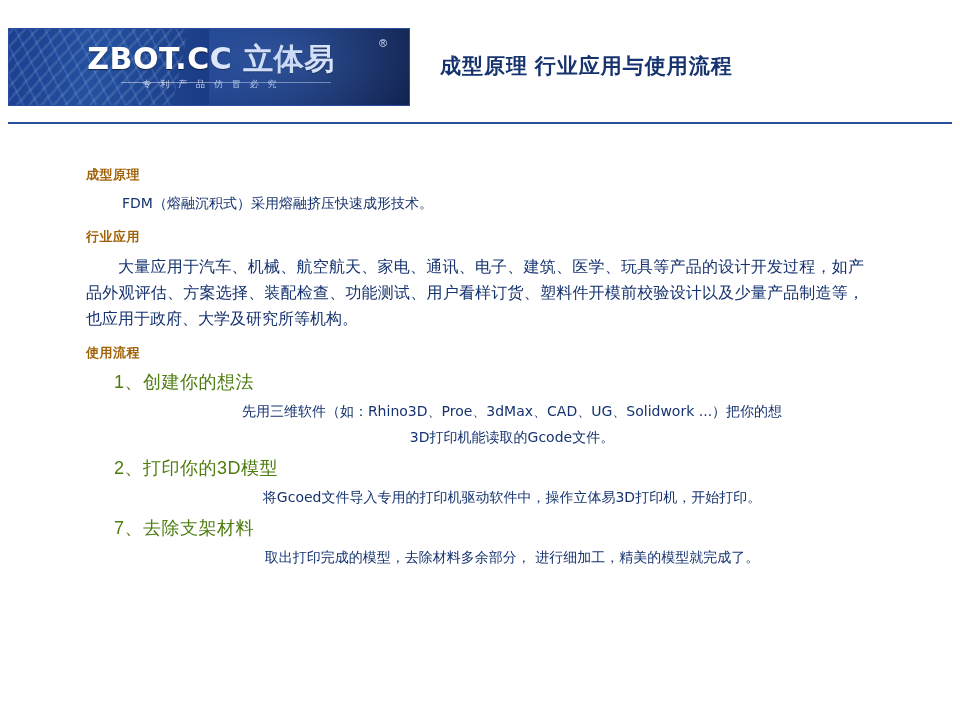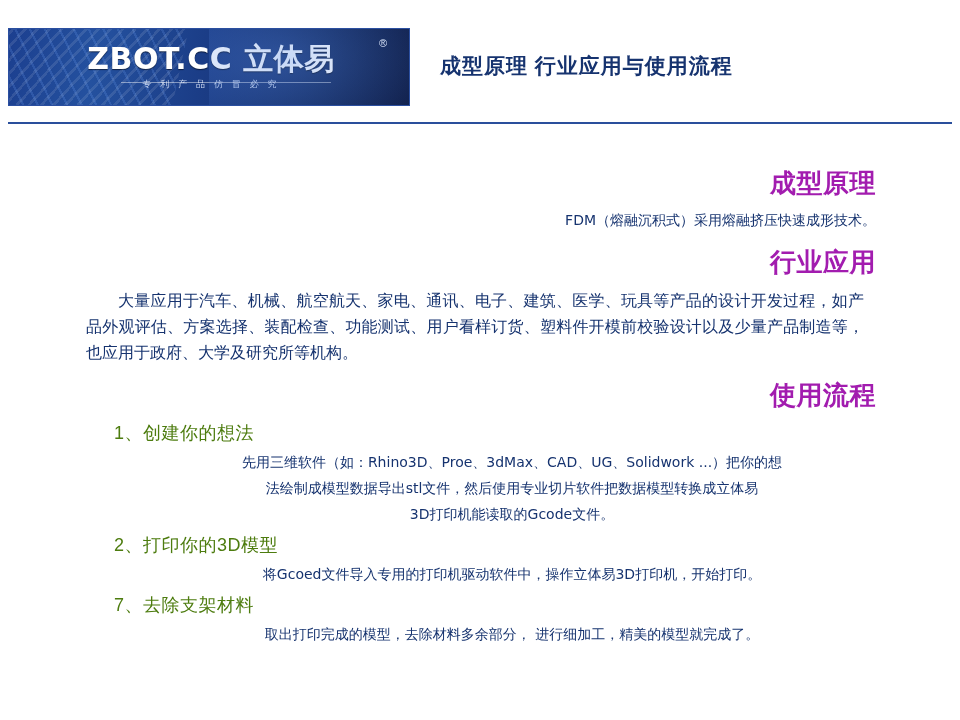--- a/index.html
+++ b/index.html
@@ -121,35 +121,33 @@
   }
 
   
   .content {
     position: absolute;
     left: 86px;
     top: 166px;
     width: 790px;
   }
   .h2 {
-    font-size: 26px;
+    font-size: 13px;
     font-weight: bold;
-    color: #a21caf;
+    color: #a16207;
     margin: 0 0 8px 0;
     letter-spacing: 0.5px;
-    text-align: right;
   }
   .p-small {
     font-size: 14px;
     color: #16336f;
     margin: 0 0 14px 0;
     text-indent: 36px;
     line-height: 22px;
     font-family: "DejaVu Sans", sans-serif;
-    text-align: right;
   }
   .p-body {
     font-size: 16px;
     color: #16336f;
     margin: 0 12px 12px 0;
     line-height: 26px;
     text-indent: 32px;
     text-align: justify;
   }
   .step {
@@ -203,21 +201,20 @@
 
     <h2 class="h2">行业应用</h2>
     <p class="p-body">大量应用于汽车、机械、航空航天、家电、通讯、电子、建筑、医学、玩具等产品的设计开发过程，如产品外观评估、方案选择、装配检查、功能测试、用户看样订货、塑料件开模前校验设计以及少量产品制造等，也应用于政府、大学及研究所等机构。</p>
 
     <h2 class="h2">使用流程</h2>
 
     <div class="step">
       <div class="step-title">1、创建你的想法</div>
       <div class="step-body">
         <span class="step-body-line">先用三维软件（如：Rhino3D、Proe、3dMax、CAD、UG、Solidwork ...）把你的想</span>
-        <span class="step-body-line">法绘制成模型数据导出stl文件，然后使用专业切片软件把数据模型转换成立体易</span>
         <span class="step-body-line">3D打印机能读取的Gcode文件。</span>
       </div>
     </div>
 
     <div class="step">
       <div class="step-title">2、打印你的3D模型</div>
       <div class="step-body">
         <span class="step-body-line">将Gcoed文件导入专用的打印机驱动软件中，操作立体易3D打印机，开始打印。</span>
       </div>
     </div>

